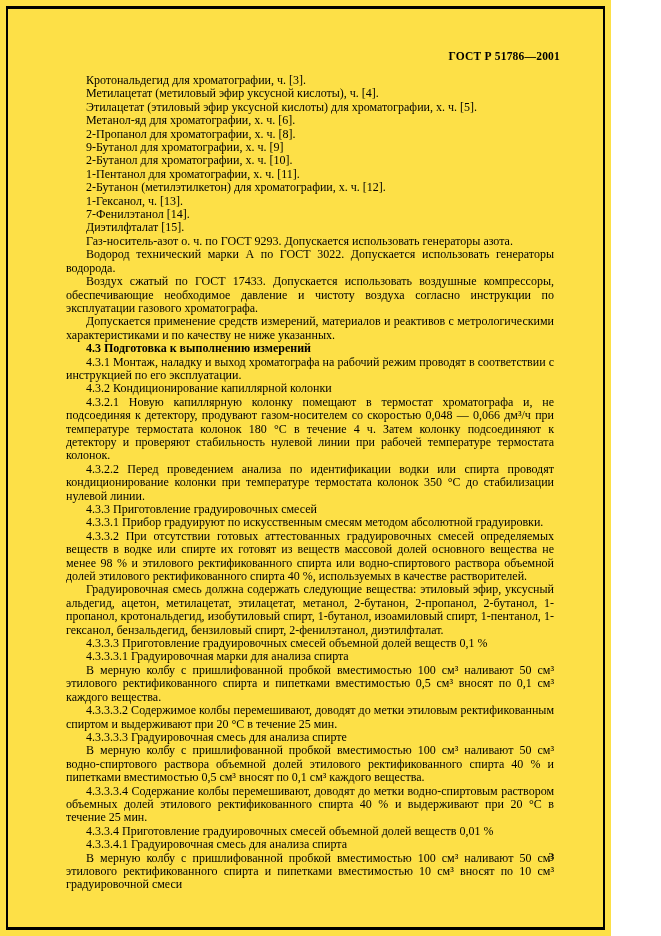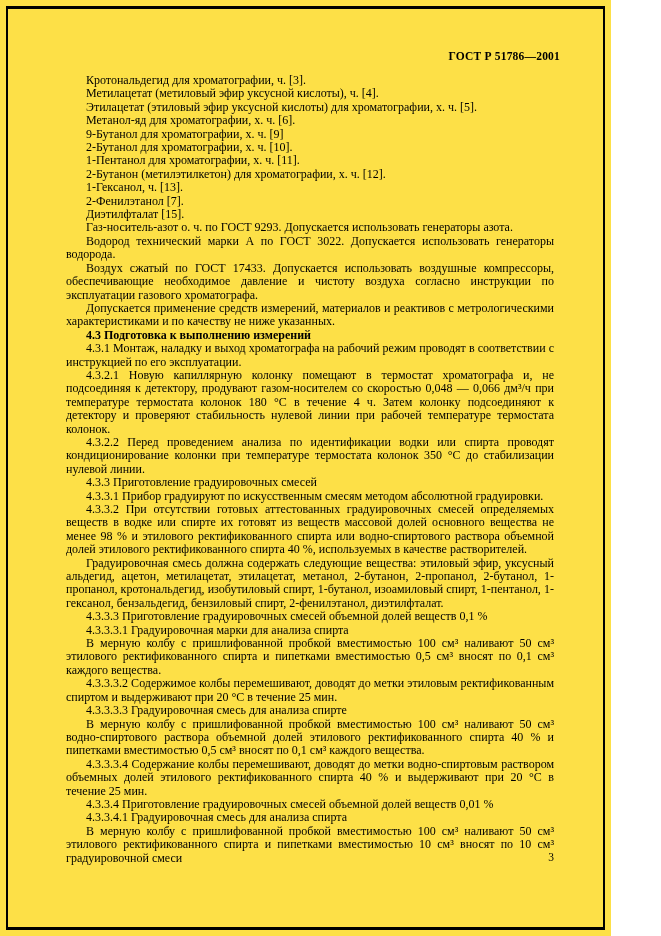--- a/index.html
+++ b/index.html
@@ -62,33 +62,35 @@
 <body>
 
 <div class="page">
   <div class="frame"></div>
   <div class="doc-header">ГОСТ Р 51786—2001</div>
   <div class="doc-body" id="paragraphs">
       <p>Кротональдегид для хроматографии, ч. [3].</p>
       <p>Метилацетат (метиловый эфир уксусной кислоты), ч. [4].</p>
       <p>Этилацетат (этиловый эфир уксусной кислоты) для хроматографии, х. ч. [5].</p>
       <p>Метанол-яд для хроматографии, х. ч. [6].</p>
+      <p>2-Пропанол для хроматографии, х. ч. [8].</p>
       <p>9-Бутанол для хроматографии, х. ч. [9]</p>
       <p>2-Бутанол для хроматографии, х. ч. [10].</p>
       <p>1-Пентанол для хроматографии, х. ч. [11].</p>
       <p>2-Бутанон (метилэтилкетон) для хроматографии, х. ч. [12].</p>
       <p>1-Гексанол, ч. [13].</p>
-      <p>2-Фенилэтанол [7].</p>
+      <p>7-Фенилэтанол [14].</p>
       <p>Диэтилфталат [15].</p>
       <p>Газ-носитель-азот о. ч. по ГОСТ 9293. Допускается использовать генераторы азота.</p>
       <p>Водород технический марки А по ГОСТ 3022. Допускается использовать генераторы водорода.</p>
       <p>Воздух сжатый по ГОСТ 17433. Допускается использовать воздушные компрессоры, обеспечивающие необходимое давление и чистоту воздуха согласно инструкции по эксплуатации газового хроматографа.</p>
       <p>Допускается применение средств измерений, материалов и реактивов с метрологическими характеристиками и по качеству не ниже указанных.</p>
       <p class="bold">4.3 Подготовка к выполнению измерений</p>
       <p>4.3.1 Монтаж, наладку и выход хроматографа на рабочий режим проводят в соответствии с инструкцией по его эксплуатации.</p>
+      <p>4.3.2 Кондиционирование капиллярной колонки</p>
       <p>4.3.2.1 Новую капиллярную колонку помещают в термостат хроматографа и, не подсоединяя к детектору, продувают газом-носителем со скоростью 0,048 — 0,066 дм³/ч при температуре термостата колонок 180 °С в течение 4 ч. Затем колонку подсоединяют к детектору и проверяют стабильность нулевой линии при рабочей температуре термостата колонок.</p>
       <p>4.3.2.2 Перед проведением анализа по идентификации водки или спирта проводят кондиционирование колонки при температуре термостата колонок 350 °С до стабилизации нулевой линии.</p>
       <p>4.3.3 Приготовление градуировочных смесей</p>
       <p>4.3.3.1 Прибор градуируют по искусственным смесям методом абсолютной градуировки.</p>
       <p>4.3.3.2 При отсутствии готовых аттестованных градуировочных смесей определяемых веществ в водке или спирте их готовят из веществ массовой долей основного вещества не менее 98 % и этилового ректификованного спирта или водно-спиртового раствора объемной долей этилового ректификованного спирта 40 %, используемых в качестве растворителей.</p>
       <p>Градуировочная смесь должна содержать следующие вещества: этиловый эфир, уксусный альдегид, ацетон, метилацетат, этилацетат, метанол, 2-бутанон, 2-пропанол, 2-бутанол, 1-пропанол, кротональдегид, изобутиловый спирт, 1-бутанол, изоамиловый спирт, 1-пентанол, 1-гексанол, бензальдегид, бензиловый спирт, 2-фенилэтанол, диэтилфталат.</p>
       <p>4.3.3.3 Приготовление градуировочных смесей объемной долей веществ 0,1 %</p>
       <p>4.3.3.3.1 Градуировочная марки для анализа спирта</p>
       <p>В мерную колбу с пришлифованной пробкой вместимостью 100 см³ наливают 50 см³ этилового ректификованного спирта и пипетками вместимостью 0,5 см³ вносят по 0,1 см³ каждого вещества.</p>
       <p>4.3.3.3.2 Содержимое колбы перемешивают, доводят до метки этиловым ректификованным спиртом и выдерживают при 20 °С в течение 25 мин.</p>

